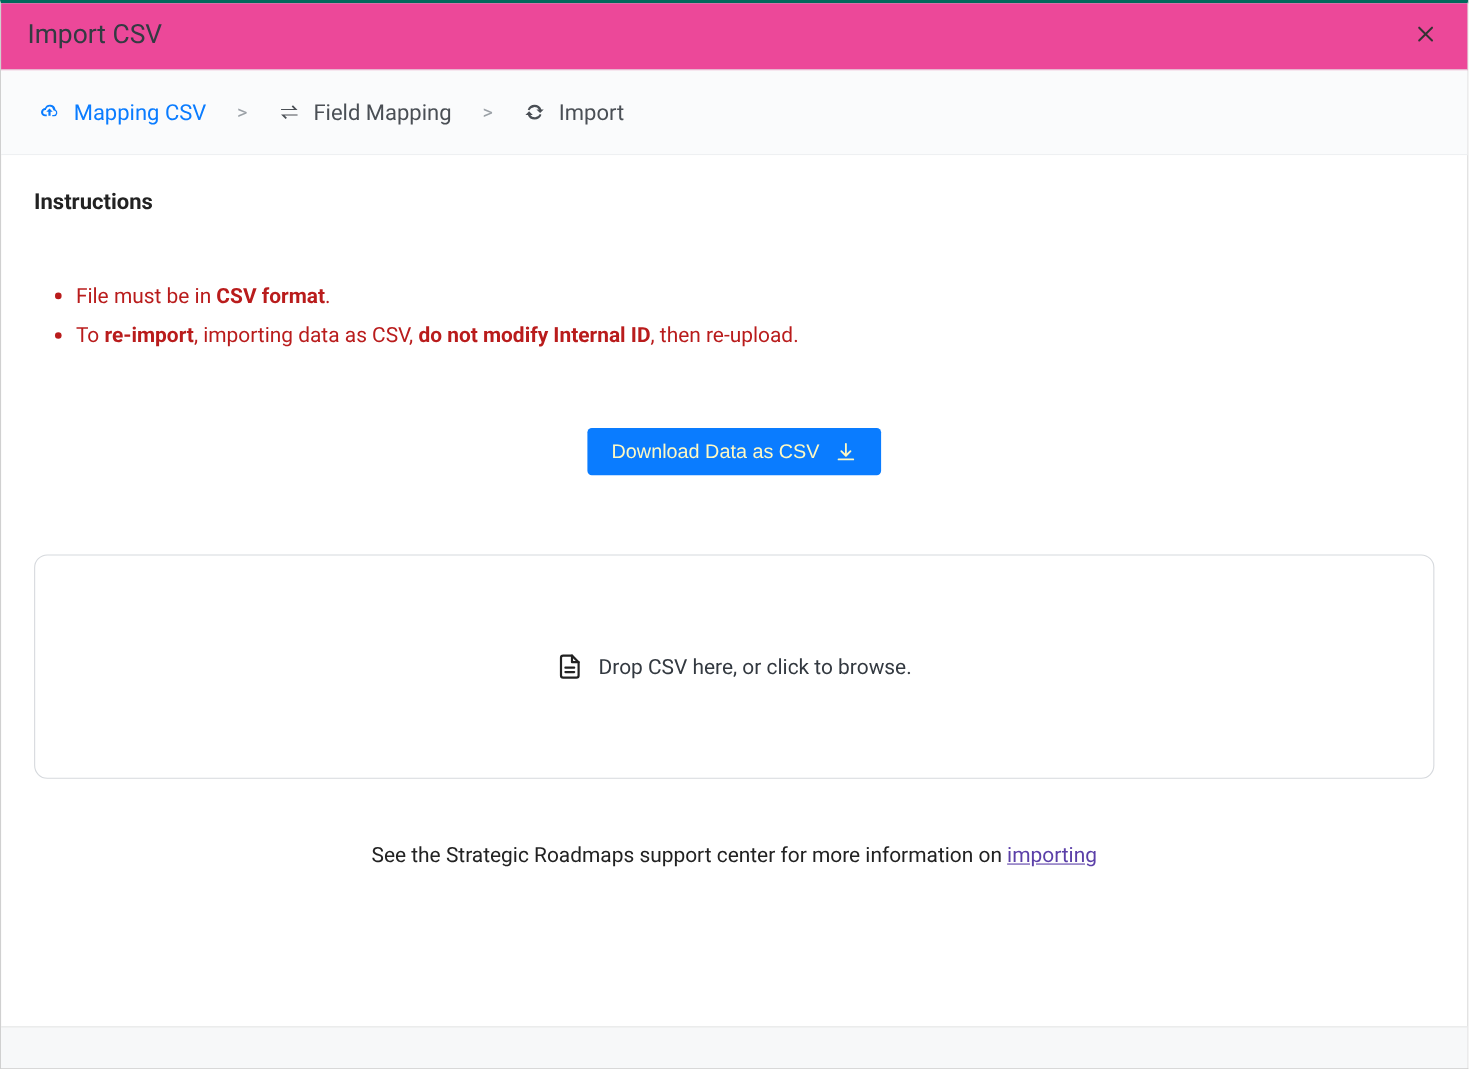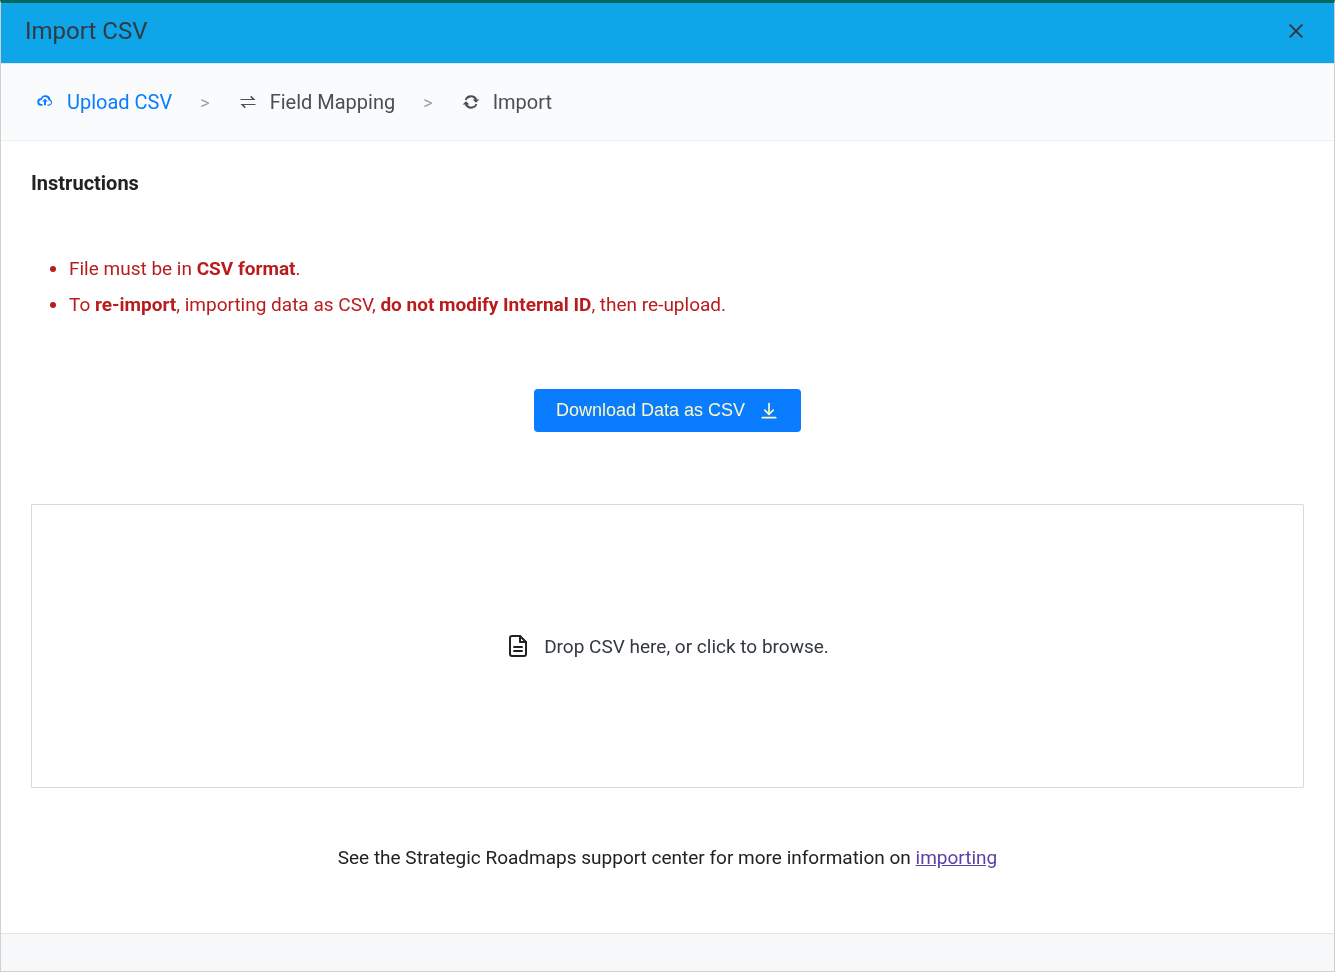--- a/index.html
+++ b/index.html
@@ -16,21 +16,21 @@
     }
     .modal {
       width: 100%;
       height: 100%;
       display: flex;
       flex-direction: column;
       border: 1px solid #d0d0d0;
       border-top: 3px solid #00695c;
     }
     .modal-header {
-      background: #0ea5e9;
+      background: #ec4899;
       border-bottom: 1px solid #e5e5e5;
       padding: 14px 24px 18px 24px;
       display: flex;
       align-items: center;
       justify-content: space-between;
     }
     .modal-title {
       font-size: 24px;
       font-weight: 400;
       color: #333b42;
@@ -120,22 +120,22 @@
       display: flex;
       align-items: center;
       gap: 14px;
     }
     .download-btn svg {
       width: 20px;
       height: 20px;
     }
     .dropzone {
       border: 1px solid #d6d9dd;
-      border-radius: 1px;
-      height: 284px;
+      border-radius: 12px;
+      height: 204px;
       display: flex;
       align-items: center;
       justify-content: center;
       gap: 14px;
       cursor: pointer;
       color: #333;
     }
     .dropzone-text {
       font-size: 19px;
       color: #333940;
@@ -180,21 +180,21 @@
 
   <div class="wizard-steps">
     <div class="step active">
       <span class="step-icon">
         <svg viewBox="0 0 24 24" fill="currentColor">
           <path d="M19 15a4 4 0 0 0 0-8 6 6 0 0 0-11.5-1.5A5 5 0 0 0 6 15h3v-2H6a3 3 0 0 1-.3-5.98l.9-.1.3-.85A4 4 0 0 1 14.6 5.4l.4.9.98.1A2 2 0 0 1 19 10a2 2 0 0 1-2 2v0h-2v3h4z" opacity="0"></path>
           <path d="M18.5 9.02A6 6 0 0 0 7 7.5 4.5 4.5 0 0 0 7.5 16.5H9v-2H7.5a2.5 2.5 0 0 1 0-5h.6l.2-.9A4 4 0 0 1 16 9l.1 1 1 .05A2.5 2.5 0 0 1 17 15h-2v1.5h2a4 4 0 0 0 1.5-7.48z"></path>
           <path d="M12 8l-3.5 3.5h2.3V16h2.4v-4.5h2.3L12 8z"></path>
         </svg>
       </span>
-      <span>Upload CSV</span>
+      <span>Mapping CSV</span>
     </div>
     <span class="step-sep">&gt;</span>
     <div class="step">
       <span class="step-icon">
         <svg viewBox="0 0 24 24" fill="currentColor">
           <path d="M4 9h13l-3-3 1.4-1.4L21.8 10l-1.4 1.4L17 8h0z" opacity="0"></path>
           <path d="M3 8.5h14.2l-2.6-2.6L16 4.5l5 5H3z"></path>
           <path d="M21 15.5H6.8l2.6 2.6L8 19.5l-5-5h18z"></path>
         </svg>
       </span>

